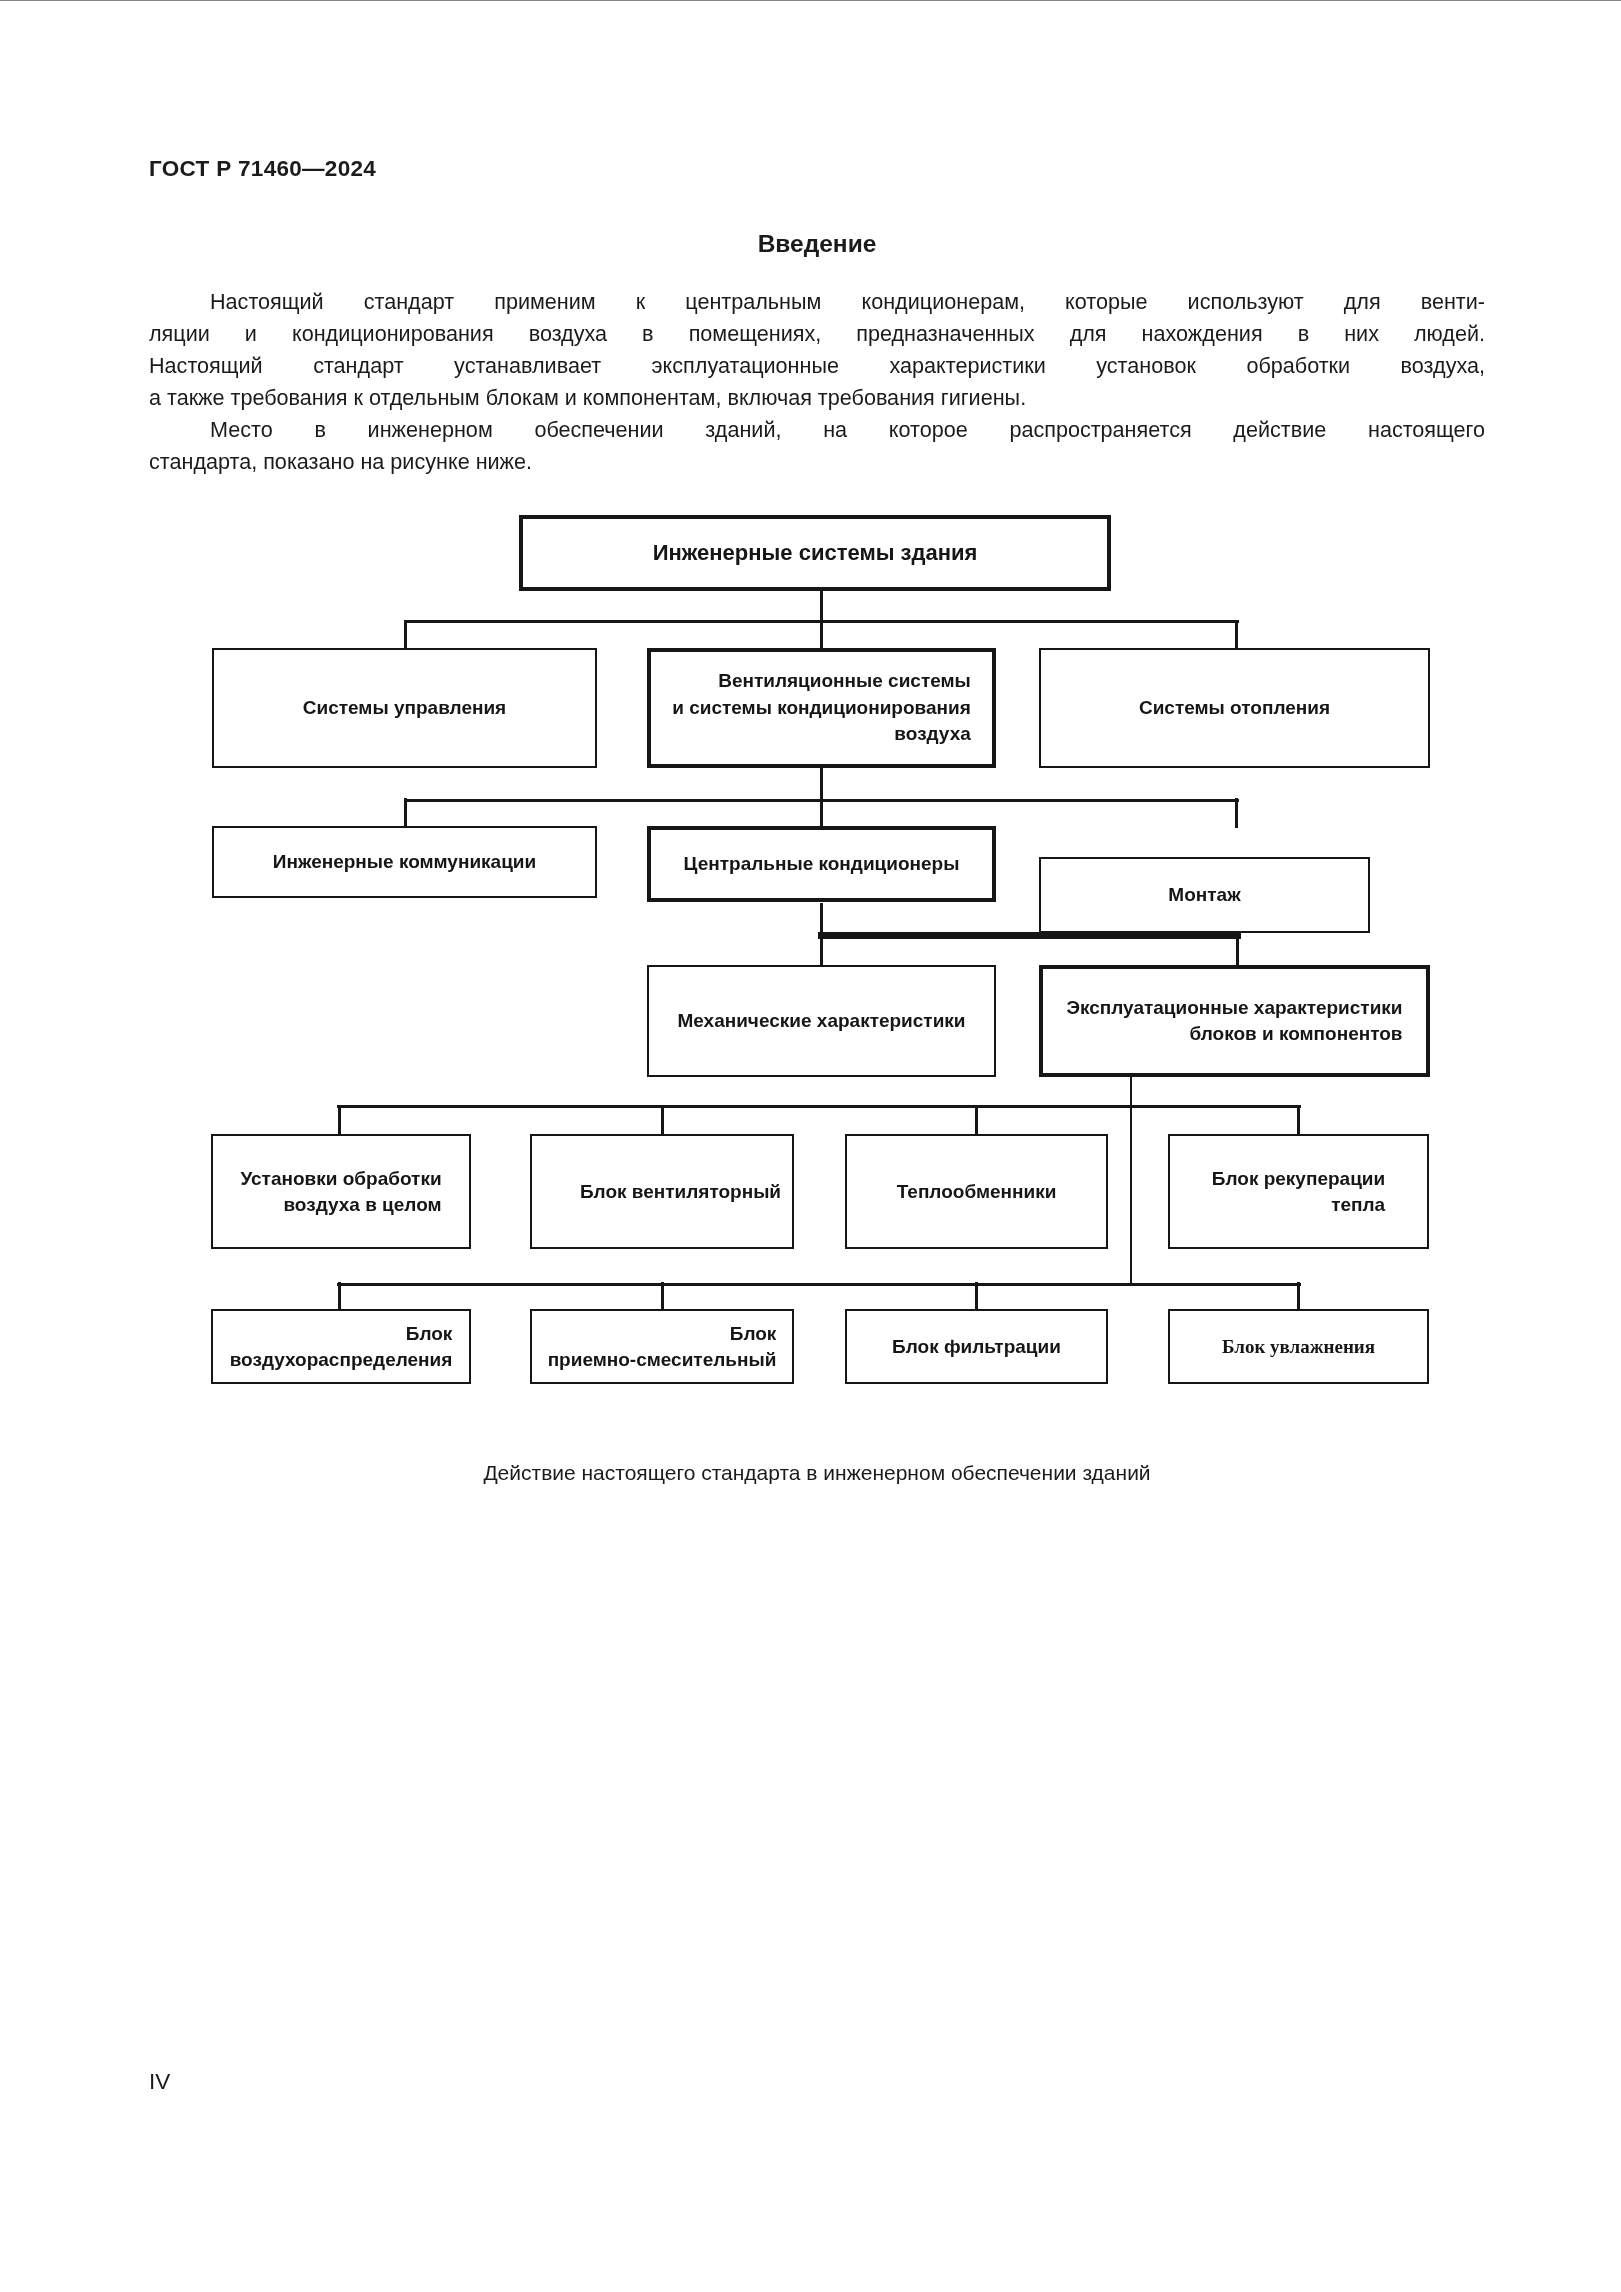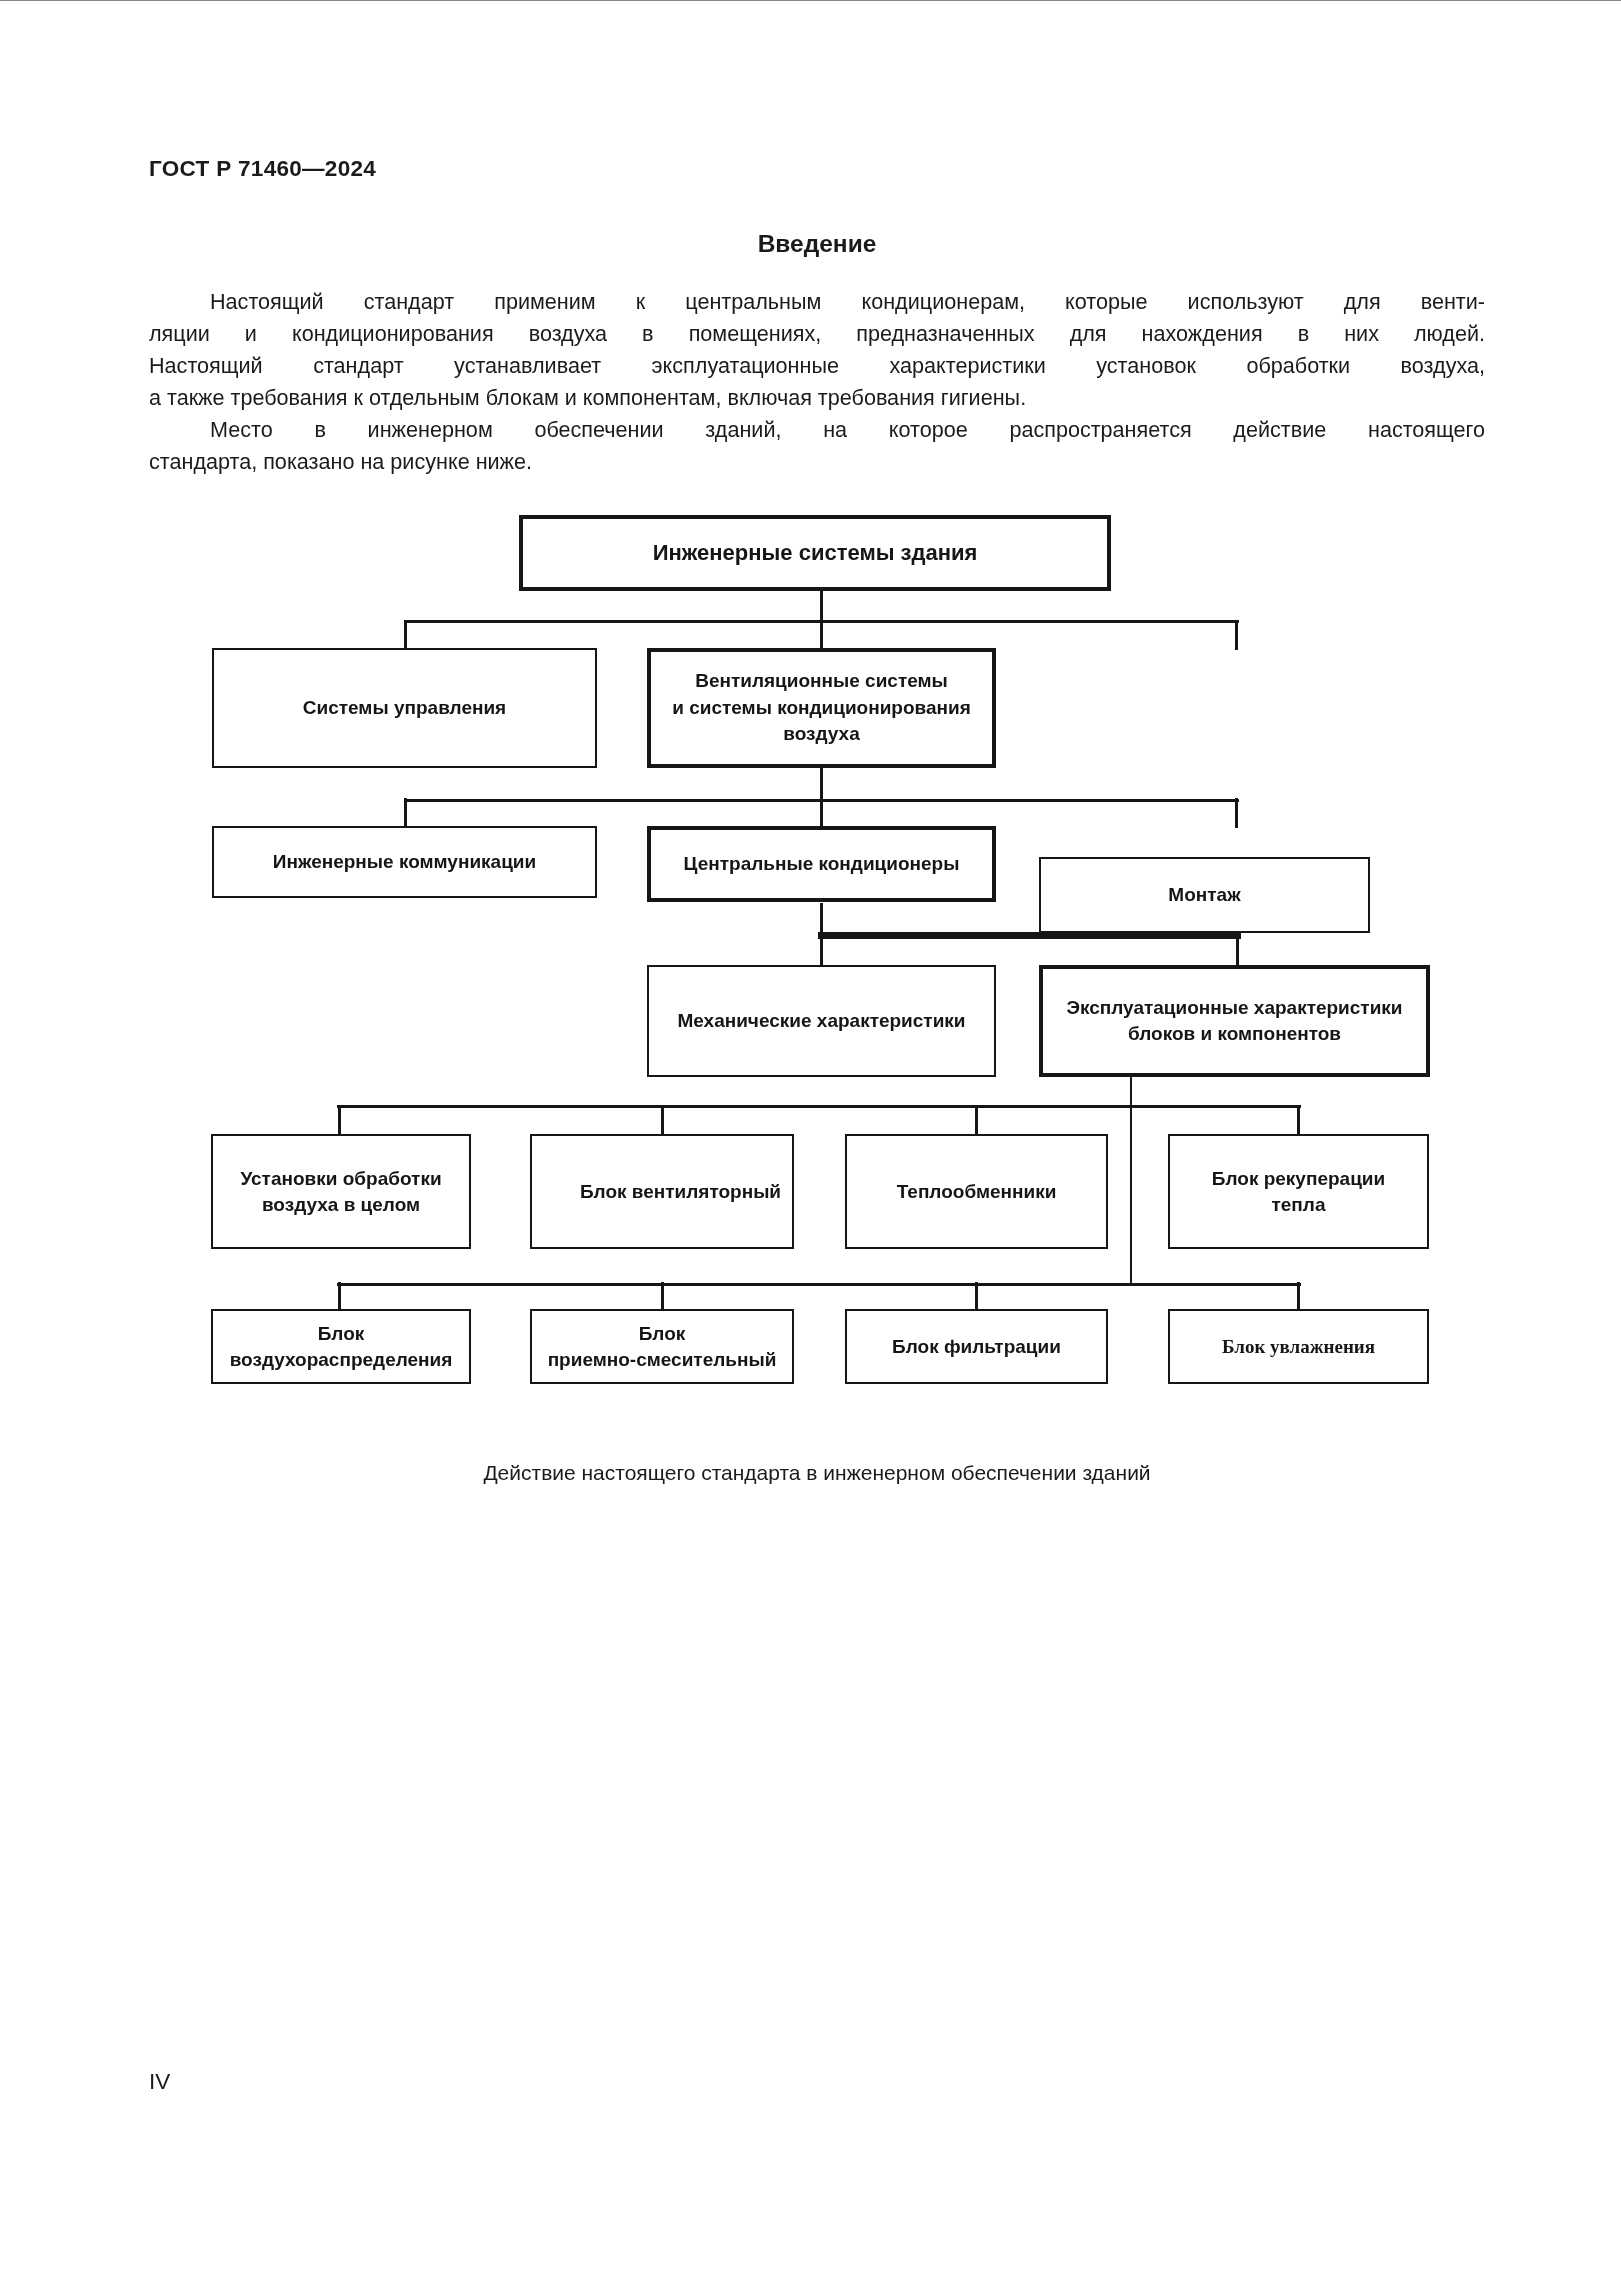--- a/index.html
+++ b/index.html
@@ -37,21 +37,21 @@
     position: absolute; left: 0; top: 0;
     width: 1621px; height: 2293px;
     pointer-events: none;
   }
   .node {
     position: absolute;
     box-sizing: border-box;
     border: 2.9px solid #161616;
     background: #ffffff;
     display: flex; align-items: center; justify-content: center;
-    text-align: center;
+    text-align: right;
     font-weight: bold;
     font-size: 19px; line-height: 26.5px;
     white-space: pre-line;
     color: #161616;
   }
   .node.thick { border-width: 4.9px; }
   .node.root { font-size: 22px; }
   .node.small { line-height: 25.5px; }
   .caption {
     position: absolute;
@@ -113,20 +113,21 @@
     <line x1="996" y1="1307" x2="996" y2="1337"></line>
     <line x1="1325" y1="1307" x2="1325" y2="1337"></line>
   </svg>
 
   <div class="node thick root" style="left:519px; top:514px; width:592px; height:76px;">Инженерные системы здания</div>
 
   <div class="node" style="left:212px; top:647px; width:385px; height:120px;">Системы управления</div>
   <div class="node thick" style="left:647px; top:647px; width:349px; height:120px;">Вентиляционные системы
 и системы кондиционирования
 воздуха</div>
+  <div class="node" style="left:1039px; top:647px; width:391px; height:120px;">Системы отопления</div>
 
   <div class="node" style="left:212px; top:825px; width:385px; height:72px;">Инженерные коммуникации</div>
   <div class="node thick" style="left:647px; top:825px; width:349px; height:76px;">Центральные кондиционеры</div>
   <div class="node" style="left:1039px; top:856px; width:331px; height:76px;">Монтаж</div>
 
   <div class="node" style="left:647px; top:964px; width:349px; height:112px;">Механические характеристики</div>
   <div class="node thick" style="left:1039px; top:964px; width:391px; height:112px;">Эксплуатационные характеристики
 блоков и компонентов</div>
 
   <div class="node small" style="left:211px; top:1133px; width:260px; height:115px;">Установки обработки

